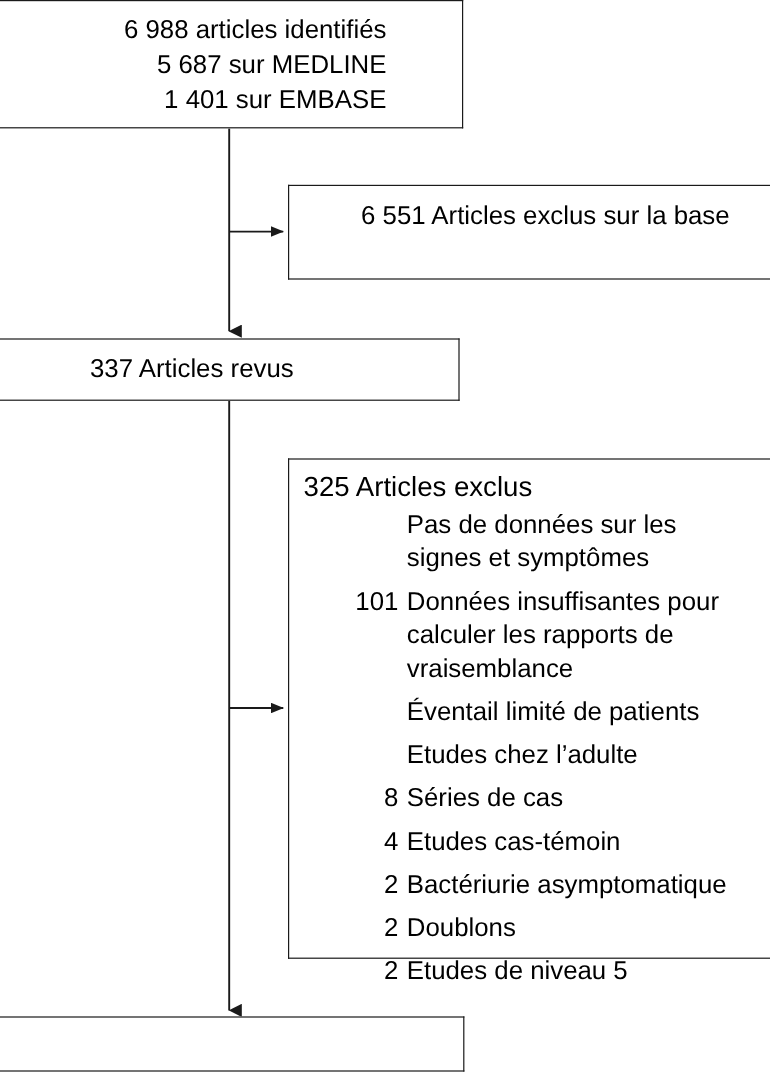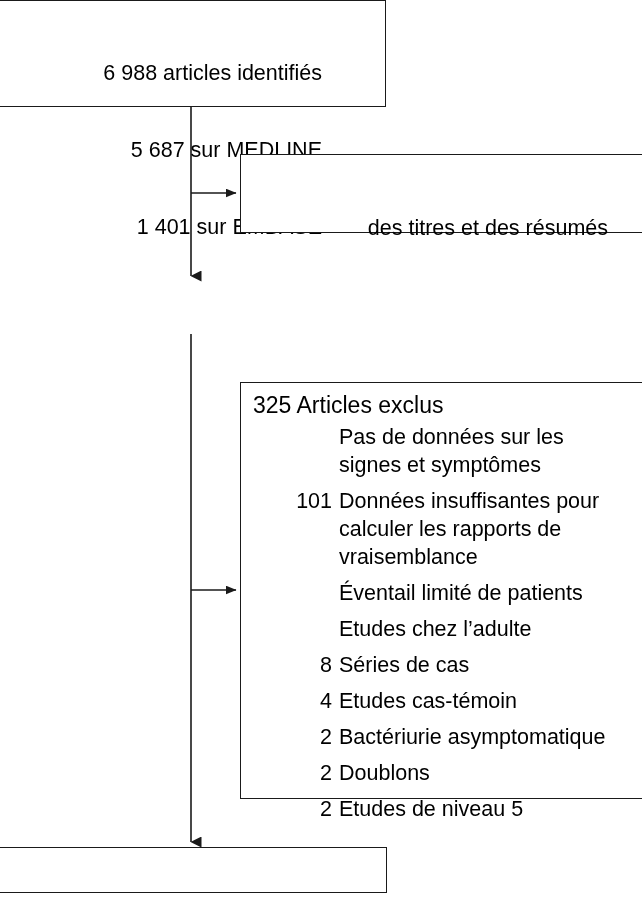--- a/index.html
+++ b/index.html
@@ -20,21 +20,20 @@
   }
   .box {
     position: absolute;
     box-sizing: border-box;
     border: 1.5px solid #1a1a1a;
     background: #ffffff;
     color: #000000;
   }
   .box-text {
     white-space: pre;
-    margin-top: 48px;
   }
 
   
   #box-identified {
     left: 0px;
     top: 0px;
     width: 386px;
     height: 107px;
     border-left: none;
   }
@@ -179,24 +178,29 @@
   <div class="box" id="box-identified">
     <div class="lines">
       <div class="box-text line-lead">6 988 articles identifiés</div>
       <div class="box-text">5 687 sur MEDLINE</div>
       <div class="box-text">1 401 sur EMBASE</div>
     </div>
   </div>
 
   <div class="box" id="box-excluded-titles">
     <div class="lines">
-      <div class="box-text">des titres et des résumés</div>
-    </div>
-  </div>
-
+      <div class="box-text">6 551 Articles exclus sur la base</div>
+    </div>
+  </div>
+
+  <div class="box" id="box-reviewed">
+    <div class="lines">
+      <div class="box-text">337 Articles revus</div>
+    </div>
+  </div>
 
   <div class="box" id="box-excluded-full">
     <div class="list-head">325 Articles exclus</div>
     <div class="reasons" id="reasons-list">
         <div class="reason">
           <span class="txt">Pas de données sur les
 signes et symptômes</span>
         </div>
         <div class="reason">
           <span class="num">101</span>

